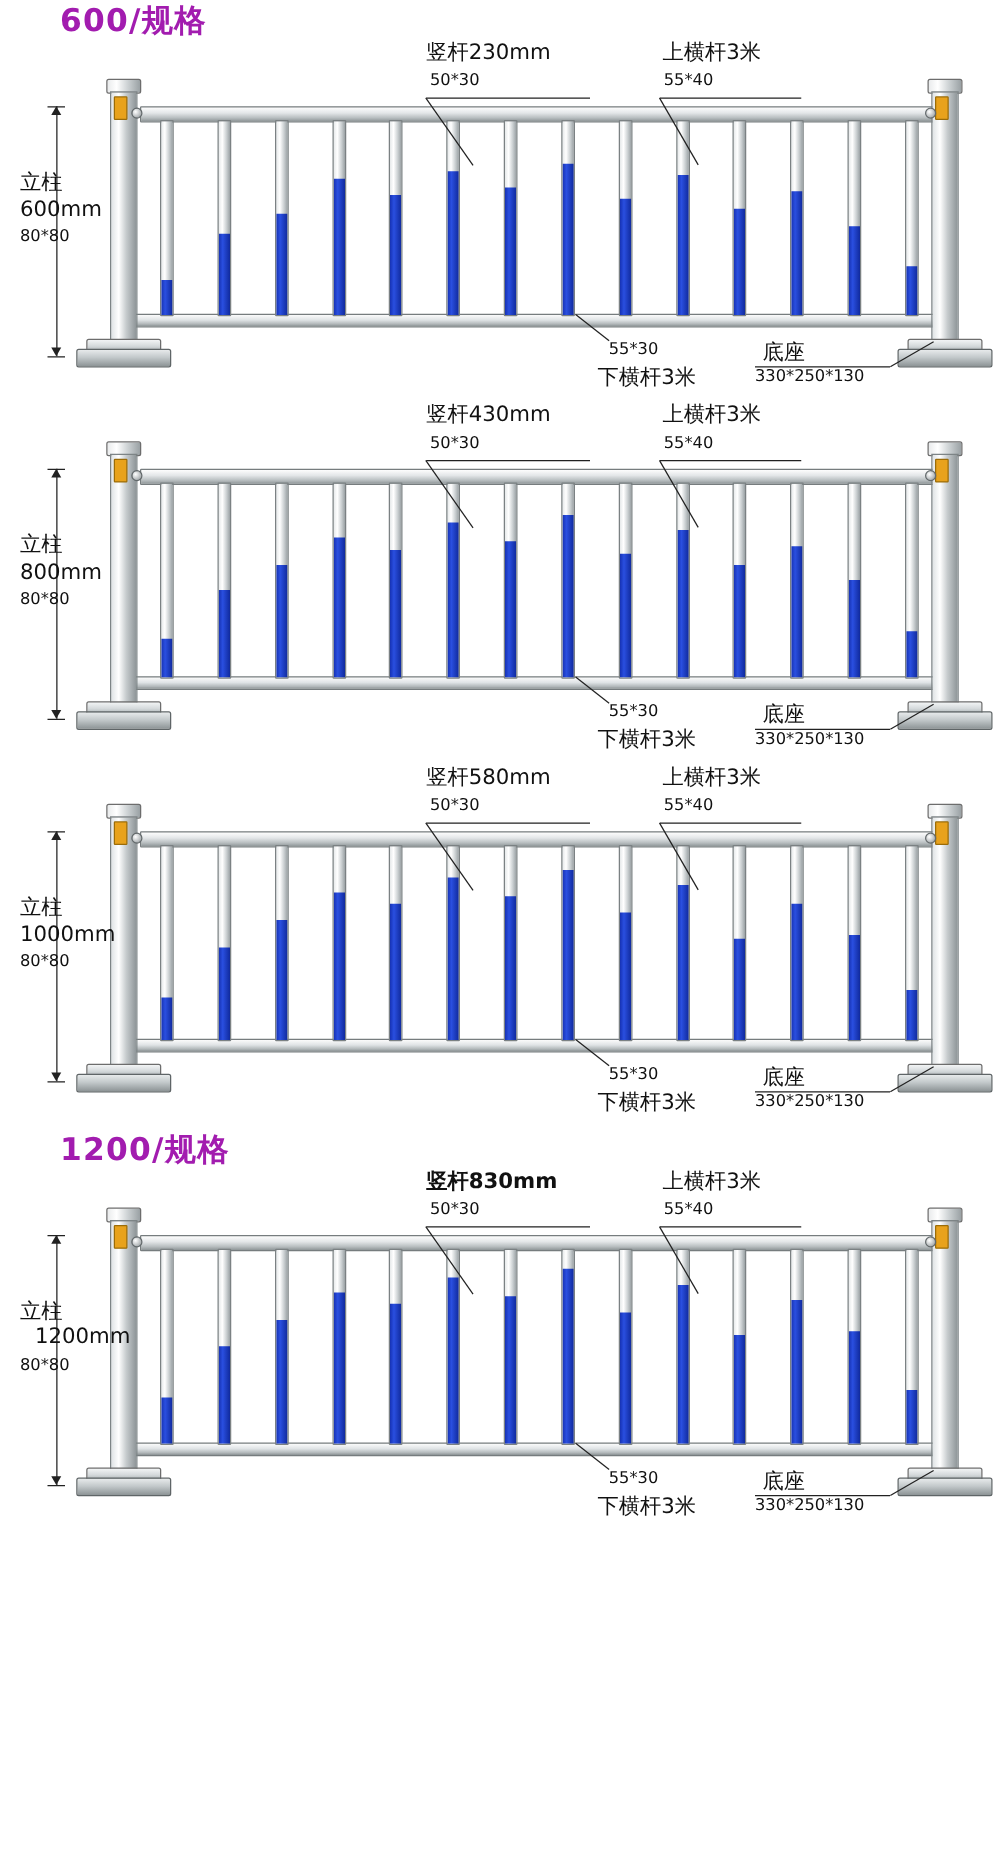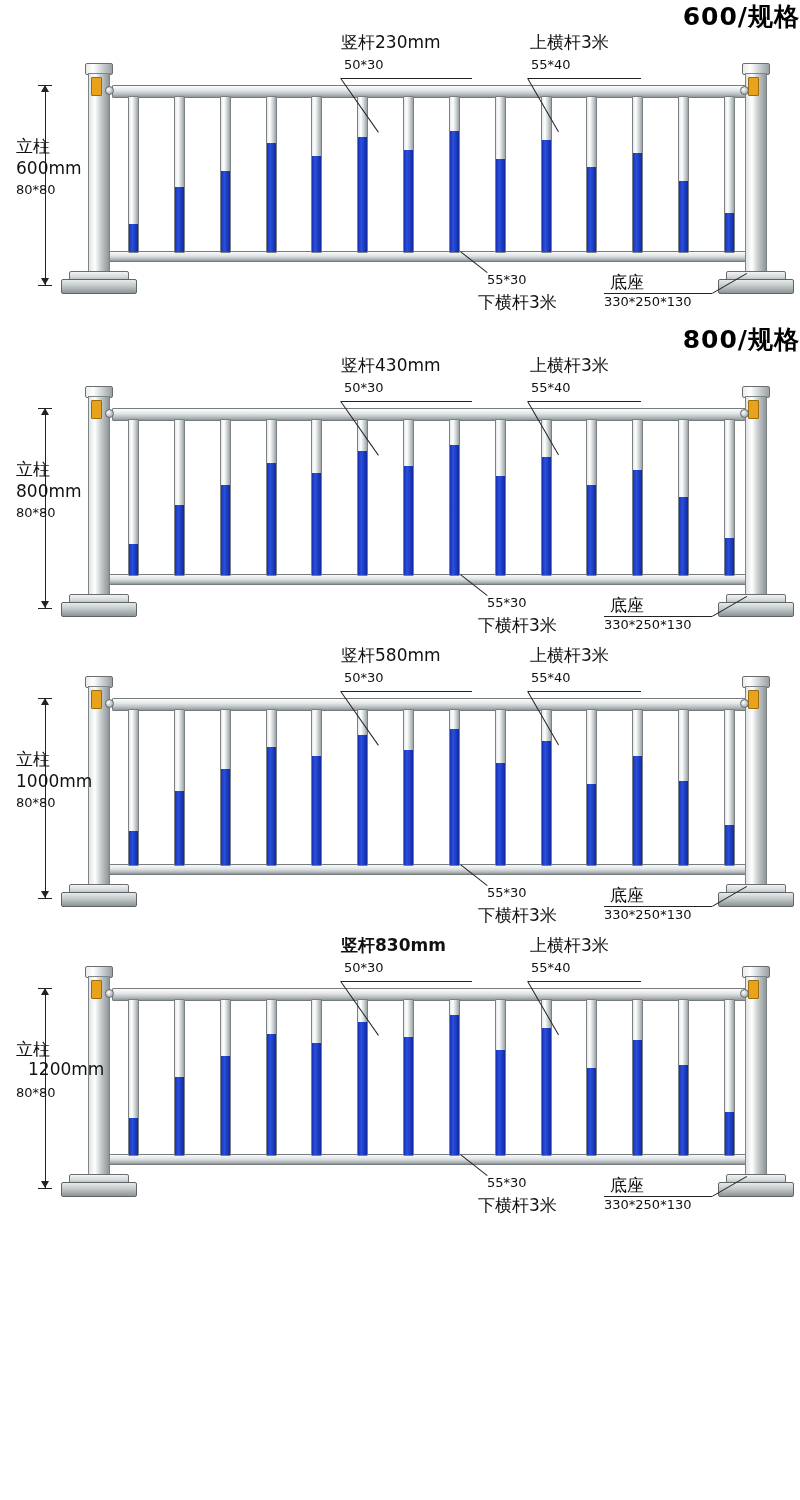--- a/index.html
+++ b/index.html
@@ -1,25 +1,26 @@
 <!DOCTYPE html>
 <html><head>
 <meta charset="utf-8">
 <style>
   html,body{margin:0;padding:0;background:#ffffff;}
   body{width:800px;height:1500px;font-family:"DejaVu Sans","Liberation Sans",sans-serif;color:#111;}
   .page{position:relative;width:800px;height:1500px;overflow:hidden;}
 
   .spec-block{position:relative;width:800px;}
   .spec-title{
-    text-align:right;
+    text-align:left;
     font-size:25px;
     font-weight:700;
     letter-spacing:1px;
-    color:#000000;
+    color:#a21caf;
+    padding-left:48px;
   }
   .diagram{position:relative;width:800px;height:290px;}
 
   
   .lbl{position:absolute;font-size:15px;color:#111;white-space:nowrap;line-height:1.15;}
   .lbl.big{font-size:17px;}
   .lbl.small{font-size:13px;}
 
   
   .vline{position:absolute;width:1px;background:#222;}
@@ -168,21 +169,20 @@
           <div class="lbl small" style="left:487px;top:240px;">55*30</div>
           <div class="lbl big" style="left:478px;top:260px;">下横杆3米</div>
           <div class="leader" style="left:487px;top:240px;width:34px;transform:rotate(-142deg);"></div>
           <div class="lbl big" style="left:610px;top:240px;">底座</div>
           <div class="lbl small" style="left:604px;top:262px;">330*250*130</div>
           <div class="hline" style="left:604px;top:260px;width:108px;"></div>
           <div class="leader" style="left:712px;top:260px;width:40px;transform:rotate(-30deg);"></div>
         </div>
       </div>
       <div class="spec-block">
-        <div class="spec-title">800/规格</div>
         <div class="diagram">
           <div class="rail-top" style="left:112px;top:52px;width:636px;"></div>
           <div class="rail-bottom" style="left:107px;top:218px;width:648px;"></div>
           <div class="bar" style="left:128px;top:63px;height:155px;">
           <div class="blue" style="height:31px;"></div>
          </div>
           <div class="bar" style="left:174px;top:63px;height:155px;">
           <div class="blue" style="height:70px;"></div>
          </div>
           <div class="bar" style="left:220px;top:63px;height:155px;">
@@ -343,20 +343,21 @@
           <div class="lbl small" style="left:487px;top:240px;">55*30</div>
           <div class="lbl big" style="left:478px;top:260px;">下横杆3米</div>
           <div class="leader" style="left:487px;top:240px;width:34px;transform:rotate(-142deg);"></div>
           <div class="lbl big" style="left:610px;top:240px;">底座</div>
           <div class="lbl small" style="left:604px;top:262px;">330*250*130</div>
           <div class="hline" style="left:604px;top:260px;width:108px;"></div>
           <div class="leader" style="left:712px;top:260px;width:40px;transform:rotate(-30deg);"></div>
         </div>
       </div>
       <div class="spec-block">
+        <div class="spec-title">1200/规格</div>
         <div class="diagram">
           <div class="rail-top" style="left:112px;top:52px;width:636px;"></div>
           <div class="rail-bottom" style="left:107px;top:218px;width:648px;"></div>
           <div class="bar" style="left:128px;top:63px;height:155px;">
           <div class="blue" style="height:37px;"></div>
          </div>
           <div class="bar" style="left:174px;top:63px;height:155px;">
           <div class="blue" style="height:78px;"></div>
          </div>
           <div class="bar" style="left:220px;top:63px;height:155px;">

